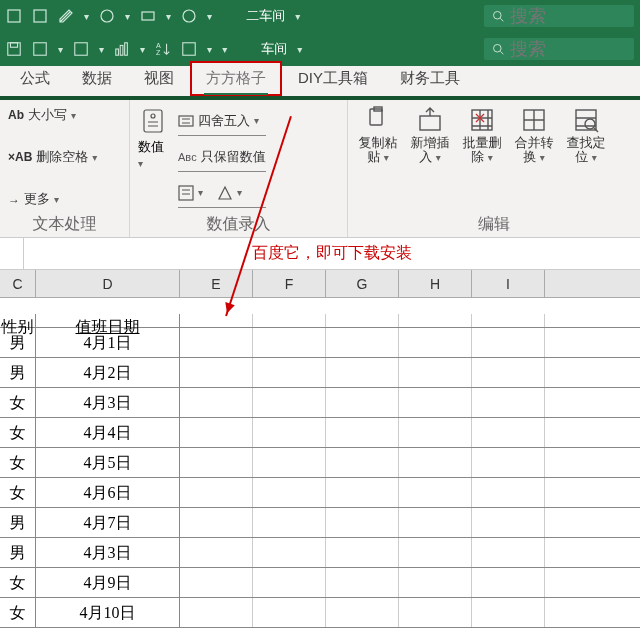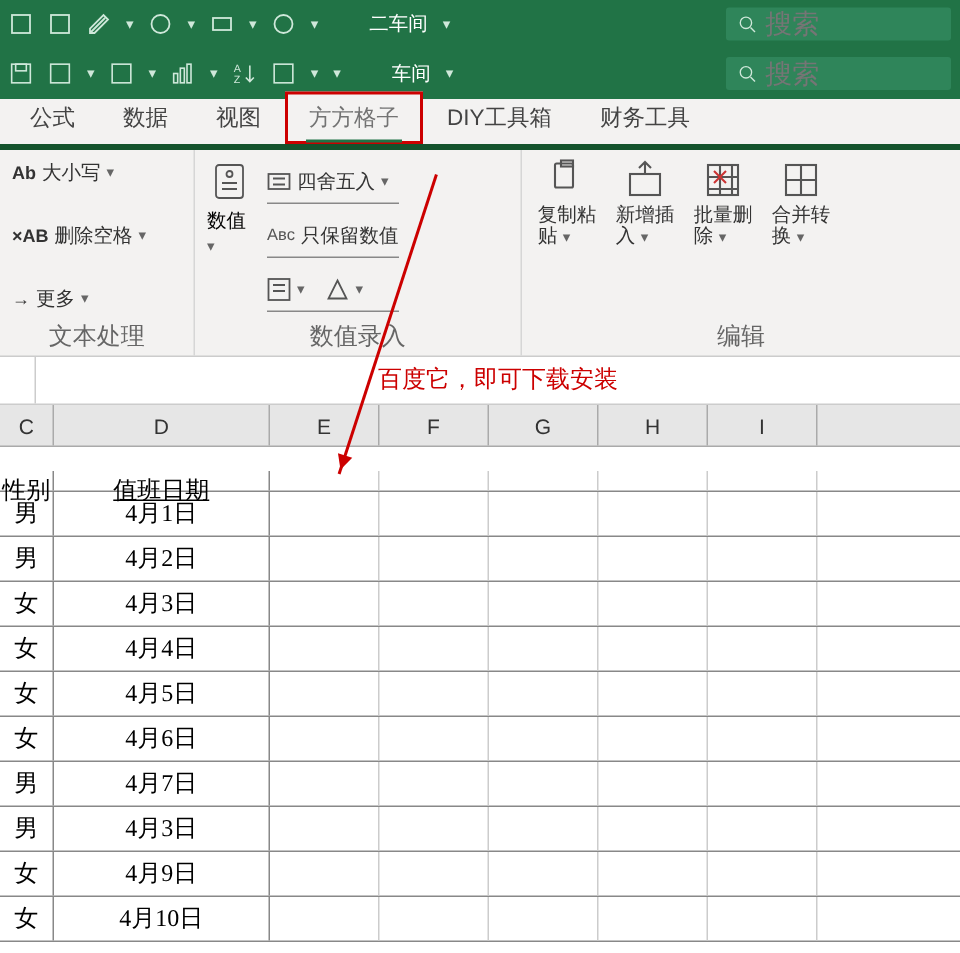--- a/index.html
+++ b/index.html
@@ -92,21 +92,21 @@
   .group-text .item { display: flex; align-items: center; gap: 4px; }
   .group-num { display: flex; gap: 10px; }
   .num-col { display: flex; flex-direction: column; align-items: flex-start; gap: 2px; }
   .num-col svg { width: 30px; height: 30px; stroke: #555; fill: none; stroke-width: 1.2; }
   .num-sub { display: flex; flex-direction: column; gap: 6px; font-size: 13px; color: #333; }
   .num-sub .row { display: flex; align-items: center; gap: 4px; }
   .num-sub svg { width: 16px; height: 16px; stroke: #555; fill: none; stroke-width: 1.2; }
   .edit-group { display: flex; gap: 8px; }
   .edit-btn { display: flex; flex-direction: column; align-items: center; font-size: 13px; color: #333; width: 44px; }
   .edit-btn svg { width: 28px; height: 28px; stroke: #555; fill: none; stroke-width: 1.4; }
-  .edit-btn .lbl { text-align: left; line-height: 1.1; margin-top: 2px; }
+  .edit-btn .lbl { text-align: center; line-height: 1.1; margin-top: 2px; }
   .edit-btn .cv { font-size: 10px; color: #666; }
   .arrow-line {
     position: absolute;
     left: 290px; top: 16px;
     width: 2px; height: 210px;
     background: #c00;
     transform: rotate(18deg);
     transform-origin: top left;
     z-index: 5;
   }
@@ -336,20 +336,29 @@
           </svg>
           <div class="lbl">批量删<br>除 <span class="cv">▾</span></div>
         </div>
         <div class="edit-btn">
           <svg viewBox="0 0 28 28">
             <rect x="4" y="4" width="20" height="20"></rect>
             <path d="M4 14 H24 M14 4 V24"></path>
           </svg>
           <div class="lbl">合并转<br>换 <span class="cv">▾</span></div>
         </div>
+        <div class="edit-btn">
+          <svg viewBox="0 0 28 28">
+            <rect x="4" y="4" width="20" height="20"></rect>
+            <path d="M4 12 H24 M4 20 H24"></path>
+            <circle cx="18" cy="18" r="5"></circle>
+            <path d="M22 22 L26 26"></path>
+          </svg>
+          <div class="lbl">查找定<br>位 <span class="cv">▾</span></div>
+        </div>
       </div>
     <div class="group-label">编辑</div>
   </div>
 </div>
 
 <div class="fbar">
   <div class="nb"></div>
   <div class="ftxt">百度它，即可下载安装</div>
 </div>
 

